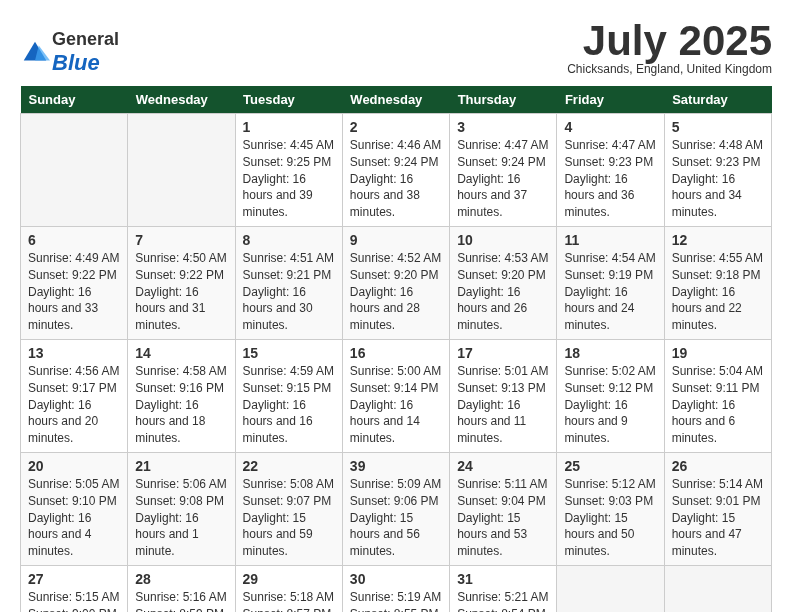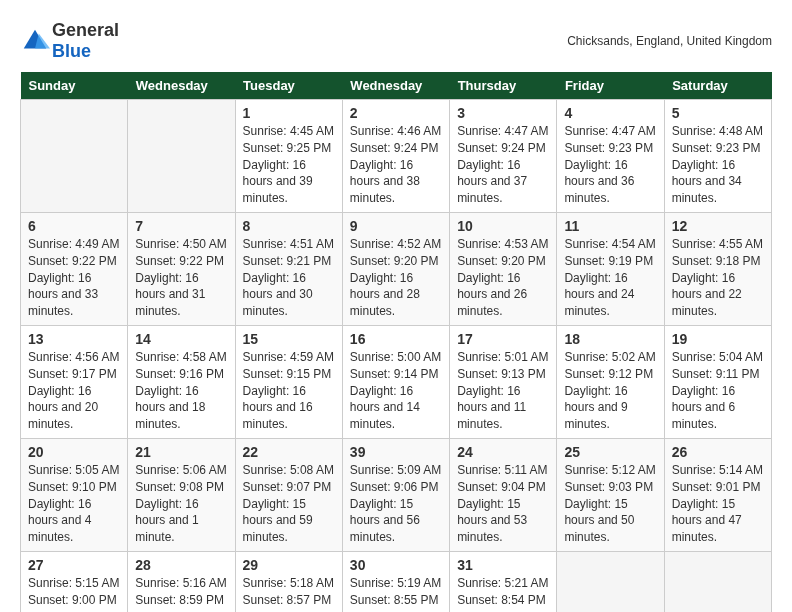--- a/index.html
+++ b/index.html
@@ -6,36 +6,37 @@
     body {
       font-family: Arial, sans-serif;
       background: #fff;
       width: 792px;
       min-height: 612px;
       padding: 20px;
     }
     .header {
       display: flex;
       justify-content: space-between;
-      align-items: center;
+      align-items: flex-end;
       margin-bottom: 10px;
     }
     .logo {
       display: flex;
       align-items: center;
     }
     .logo-text-general {
       font-size: 18px;
       font-weight: bold;
       color: #333;
     }
     .logo-text-blue {
-      font-size: 18px;
+      font-size: 22px;
       font-weight: bold;
       color: #1565c0;
+      font-style: italic;
     }
     .logo-icon {
       width: 30px;
       height: 30px;
       margin-right: 2px;
     }
     .title-section {
       text-align: right;
     }
     .month-title {
@@ -96,20 +97,21 @@
     <svg class="logo-icon" viewBox="0 0 40 40" xmlns="http://www.w3.org/2000/svg">
       <polygon points="20,5 35,30 5,30" fill="#1565c0"></polygon>
       <polygon points="25,10 40,30 20,30" fill="#42a5f5" opacity="0.7"></polygon>
     </svg>
     <div>
       <span class="logo-text-general">General</span><br>
       <span class="logo-text-blue">Blue</span>
     </div>
   </div>
   <div class="title-section">
+    <div class="month-title">July 2025</div>
     <div class="location-title">Chicksands, England, United Kingdom</div>
   </div>
 </div>
 
 <table>
   <thead>
     <tr>
     <th>Sunday</th>
         <th>Wednesday</th>
         <th>Tuesday</th>

